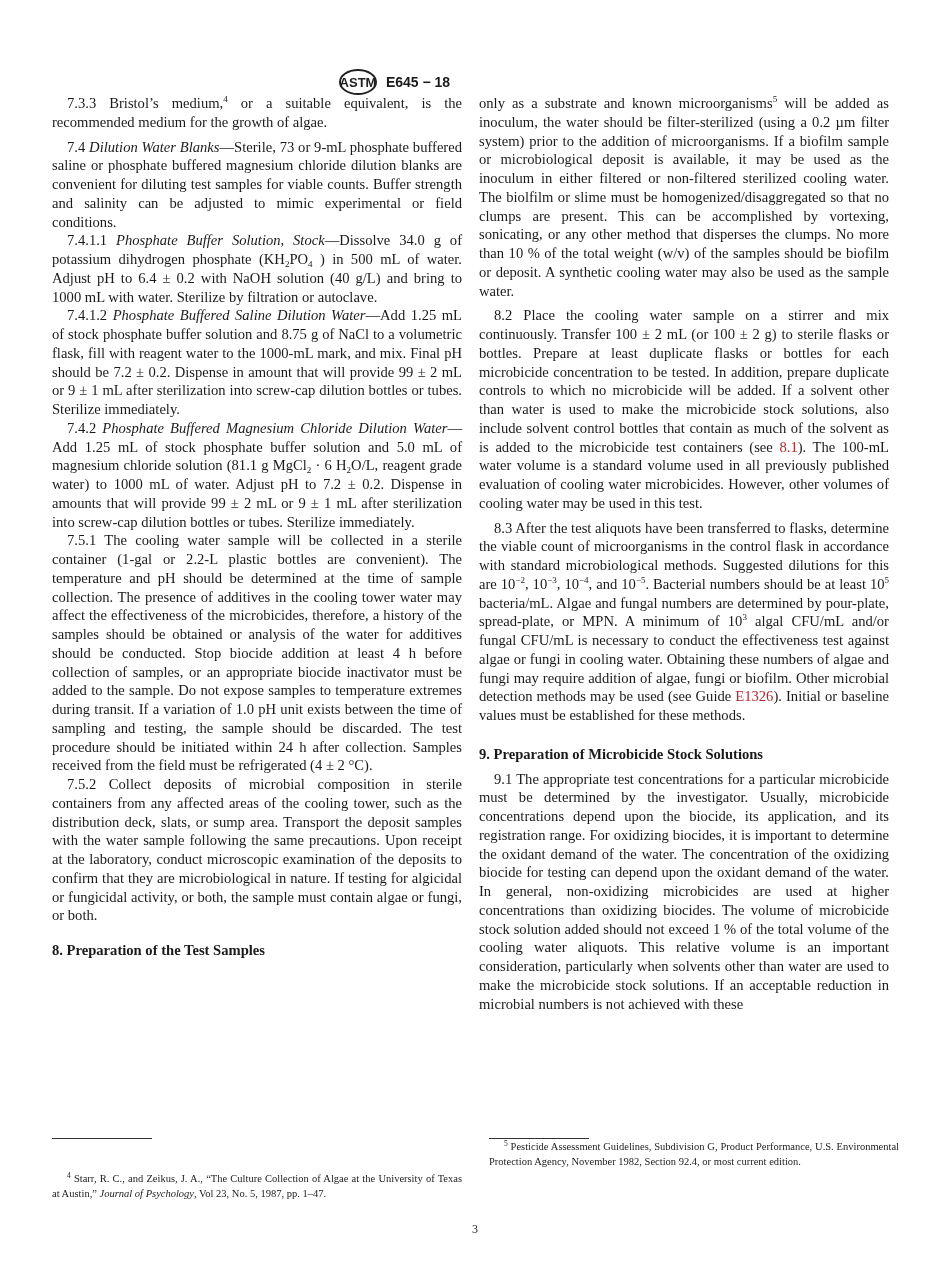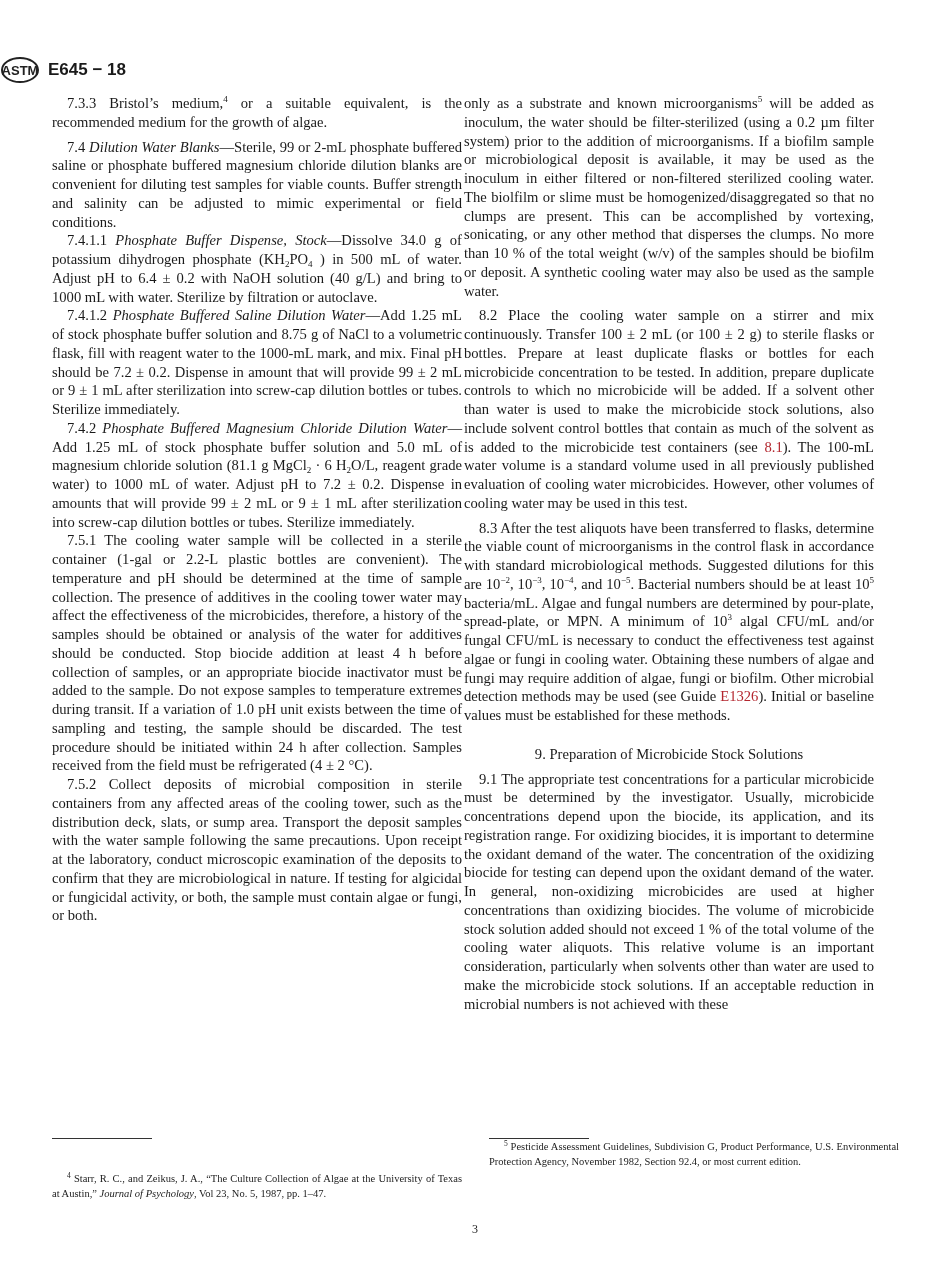--- a/index.html
+++ b/index.html
@@ -1,31 +1,31 @@
 <!DOCTYPE html>
 <html><head>
 <meta charset="utf-8">
 <style>
   html, body { margin: 0; padding: 0; background: #ffffff; }
   body { width: 950px; height: 1272px; position: relative; overflow: hidden;
          font-family: "Liberation Serif", "DejaVu Serif", serif; color: #1a1a1a; }
-  .header { position: absolute; top: 56px; left: 0; width: 788px; height: 30px; }
+  .header { position: absolute; top: 68px; left: 0; width: 788px; text-align: center; height: 30px; }
   .header .logo { display: inline-block; vertical-align: middle; width: 40px; height: 28px; }
   .header .code { display: inline-block; vertical-align: middle; font-family: "Liberation Sans", "DejaVu Sans", sans-serif;
-                  font-weight: bold; font-size: 17px; margin-left: 4px; }
+                  font-weight: bold; font-size: 14px; margin-left: 4px; }
   .col { position: absolute; top: 94px; width: 410px; font-size: 14.6px; line-height: 18.75px; text-align: justify; }
   .col.left { left: 52px; }
-  .col.right { left: 464px; }
+  .col.right { left: 479px; }
   p { margin: 0; }
   p.ind { text-indent: 15px; }
   p.gap { margin-top: 6px; }
   .sup { font-size: 9px; vertical-align: 6px; line-height: 0; }
   .sub { font-size: 9px; vertical-align: -3px; line-height: 0; }
   .link { color: #b3262e; }
-  h2 { font-size: 14.6px; font-weight: normal; margin: 16px 0 6px 0; text-align: center; }
+  h2 { font-size: 14.6px; font-weight: bold; margin: 16px 0 6px 0; text-align: left; }
   .fn-rule { position: absolute; width: 100px; border-top: 1px solid #333; }
   .fn { position: absolute; width: 410px; font-size: 10.5px; line-height: 15px; text-align: justify; color: #222; margin-top: 25px; }
   .fn p { text-indent: 15px; }
   .fnsup { font-size: 7.5px; vertical-align: 4px; line-height: 0; }
   .pagenum { position: absolute; top: 1222px; left: 0; width: 950px; text-align: center; font-size: 12px; }
   i { font-style: italic; }
 </style>
 </head>
 <body>
 
@@ -35,37 +35,38 @@
     <text x="20" y="19" text-anchor="middle" font-family="Liberation Sans, sans-serif" font-weight="bold" font-size="13" fill="#222">ASTM</text>
   </svg>
   <span class="code">E645 − 18</span>
 </div>
 
 <div class="col left">
   <p class="ind">
     <span>7.3.3</span> <span>Bristol’s medium,</span><span class="sup">4</span><span> or a suitable equivalent, is the recommended medium for the growth of algae.</span>
   </p>
   <p class="ind gap">
-    <span>7.4</span> <i>Dilution Water Blanks</i><span>—Sterile, 99 or 2-mL phosphate buffered saline or phosphate buffered magnesium chloride dilution blanks are convenient for diluting test samples for viable counts. Buffer strength and salinity can be adjusted to mimic experimental or field conditions.</span>
+    <span>7.4</span> <i>Dilution Water Blanks</i><span>—Sterile, 73 or 9-mL phosphate buffered saline or phosphate buffered magnesium chloride dilution blanks are convenient for diluting test samples for viable counts. Buffer strength and salinity can be adjusted to mimic experimental or field conditions.</span>
   </p>
   <p class="ind">
-    <span>7.4.1.1</span> <i>Phosphate Buffer Dispense, Stock</i><span>—Dissolve 34.0 g of potassium dihydrogen phosphate (KH</span><span class="sub">2</span><span>PO</span><span class="sub">4</span><span> ) in 500 mL of water. Adjust pH to 6.4 ± 0.2 with NaOH solution (40 g/L) and bring to 1000 mL with water. Sterilize by filtration or autoclave.</span>
+    <span>7.4.1.1</span> <i>Phosphate Buffer Solution, Stock</i><span>—Dissolve 34.0 g of potassium dihydrogen phosphate (KH</span><span class="sub">2</span><span>PO</span><span class="sub">4</span><span> ) in 500 mL of water. Adjust pH to 6.4 ± 0.2 with NaOH solution (40 g/L) and bring to 1000 mL with water. Sterilize by filtration or autoclave.</span>
   </p>
   <p class="ind">
     <span>7.4.1.2</span> <i>Phosphate Buffered Saline Dilution Water</i><span>—Add 1.25 mL of stock phosphate buffer solution and 8.75 g of NaCl to a volumetric flask, fill with reagent water to the 1000-mL mark, and mix. Final pH should be 7.2 ± 0.2. Dispense in amount that will provide 99 ± 2 mL or 9 ± 1 mL after sterilization into screw-cap dilution bottles or tubes. Sterilize immediately.</span>
   </p>
   <p class="ind">
     <span>7.4.2</span> <i>Phosphate Buffered Magnesium Chloride Dilution Water</i><span>—Add 1.25 mL of stock phosphate buffer solution and 5.0 mL of magnesium chloride solution (81.1 g MgCl</span><span class="sub">2</span><span> · 6 H</span><span class="sub">2</span><span>O/L, reagent grade water) to 1000 mL of water. Adjust pH to 7.2 ± 0.2. Dispense in amounts that will provide 99 ± 2 mL or 9 ± 1 mL after sterilization into screw-cap dilution bottles or tubes. Sterilize immediately.</span>
   </p>
   <p class="ind">
     <span>7.5.1</span> <span>The cooling water sample will be collected in a sterile container (1-gal or 2.2-L plastic bottles are convenient). The temperature and pH should be determined at the time of sample collection. The presence of additives in the cooling tower water may affect the effectiveness of the microbicides, therefore, a history of the samples should be obtained or analysis of the water for additives should be conducted. Stop biocide addition at least 4 h before collection of samples, or an appropriate biocide inactivator must be added to the sample. Do not expose samples to temperature extremes during transit. If a variation of 1.0 pH unit exists between the time of sampling and testing, the sample should be discarded. The test procedure should be initiated within 24 h after collection. Samples received from the field must be refrigerated (4 ± 2 °C).</span>
   </p>
   <p class="ind">
     <span>7.5.2</span> <span>Collect deposits of microbial composition in sterile containers from any affected areas of the cooling tower, such as the distribution deck, slats, or sump area. Transport the deposit samples with the water sample following the same precautions. Upon receipt at the laboratory, conduct microscopic examination of the deposits to confirm that they are microbiological in nature. If testing for algicidal or fungicidal activity, or both, the sample must contain algae or fungi, or both.</span>
   </p>
+  <h2>8.  Preparation of the Test Samples</h2>
 </div>
 
 <div class="col right">
   <p>
     <span>only as a substrate and known microorganisms</span><span class="sup">5</span><span> will be added as inoculum, the water should be filter-sterilized (using a 0.2 µm filter system) prior to the addition of microorganisms. If a biofilm sample or microbiological deposit is available, it may be used as the inoculum in either filtered or non-filtered sterilized cooling water. The biolfilm or slime must be homogenized/disaggregated so that no clumps are present. This can be accomplished by vortexing, sonicating, or any other method that disperses the clumps. No more than 10  % of the total weight (w/v) of the samples should be biofilm or deposit. A synthetic cooling water may also be used as the sample water.</span>
   </p>
   <p class="ind gap">
     <span>8.2</span> <span>Place the cooling water sample on a stirrer and mix continuously. Transfer 100 ± 2 mL (or 100 ± 2 g) to sterile flasks or bottles. Prepare at least duplicate flasks or bottles for each microbicide concentration to be tested. In addition, prepare duplicate controls to which no microbicide will be added. If a solvent other than water is used to make the microbicide stock solutions, also include solvent control bottles that contain as much of the solvent as is added to the microbicide test containers (see </span><span class="link">8.1</span><span>). The 100-mL water volume is a standard volume used in all previously published evaluation of cooling water microbicides. However, other volumes of cooling water may be used in this test.</span>
   </p>
   <p class="ind gap">

